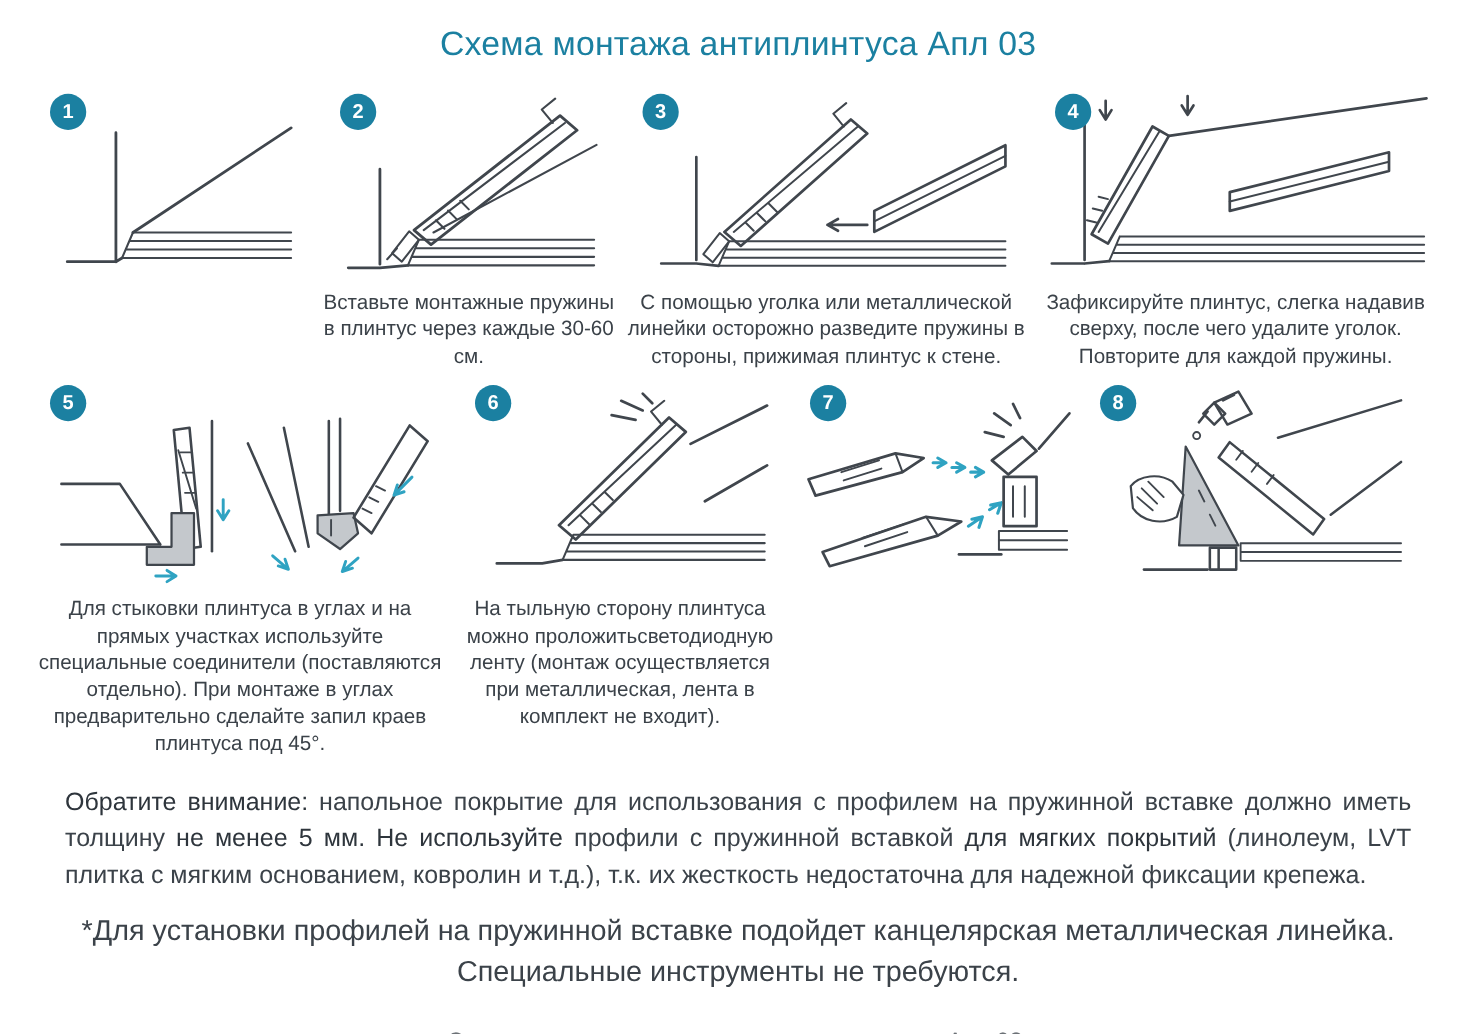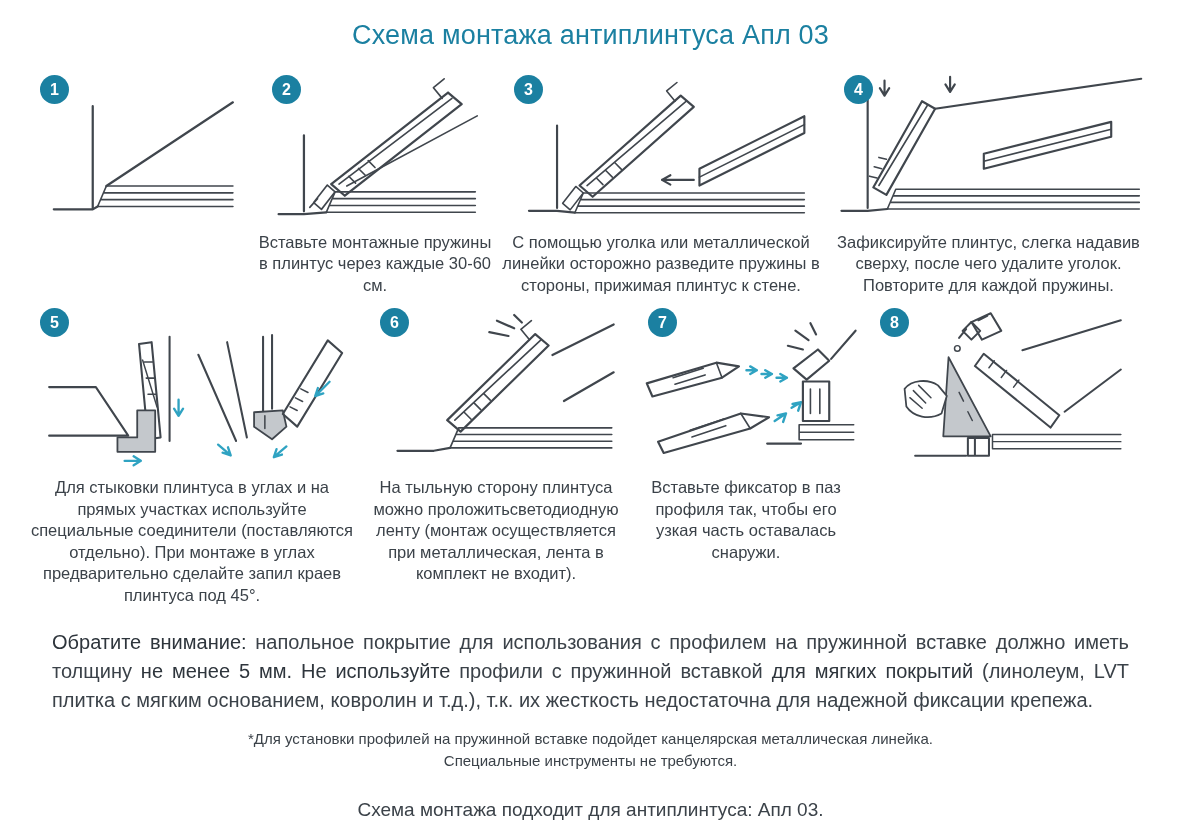--- a/index.html
+++ b/index.html
@@ -42,21 +42,21 @@
   .th{stroke-width:1.7}
   .ar{fill:none;stroke:var(--arrow);stroke-width:2.6;stroke-linecap:round;stroke-linejoin:round}
   .gf{fill:var(--gray);stroke:var(--line);stroke-width:2;stroke-linejoin:round}
   .wf{fill:#fff;stroke:var(--line);stroke-width:2;stroke-linejoin:round}
   .note{
     margin:22px 52px 0;
     font-size:20px;line-height:1.45;text-align:justify;color:var(--text);
   }
   .note .b{font-weight:400;color:#2e353c}
   .footnote{
-    margin-top:13px;text-align:center;font-size:15px;line-height:1.45;color:var(--text);
+    margin-top:13px;text-align:center;font-size:23px;line-height:1.45;color:var(--text);
   }
   .compat{
     margin-top:28px;text-align:center;font-size:19px;color:var(--text);
   }
 </style>
 </head>
 <body>
 
 <h1 class="title">Схема монтажа антиплинтуса Апл 03</h1>
 
@@ -184,21 +184,20 @@
         <path class="ar" d="M166 104 L176 98 M176 98 l-9 2 M176 98 l-3 9"></path>
         <path class="ln" d="M168 62 L194 42 L206 54 L182 74 Z"></path>
         <path class="ln" d="M178 76 H206 V118 H178 Z"></path>
         <path class="ln th" d="M186 84 V110 M196 84 V110"></path>
         <path class="ln th" d="M174 122 H232 M174 130 H232 M174 138 H232 M174 122 V138"></path>
         <path class="ln" d="M140 142 H176"></path>
         <path class="ln" d="M184 32 L170 22 M192 26 L186 14 M178 42 L162 38"></path>
         <path class="ln" d="M208 52 L234 22"></path>
       </svg>
     </div>
-    <div class="cap" style="max-width:205px">Вставьте фиксатор в паз профиля так, чтобы его узкая часть оставалась снаружи.</div>
   </div>
 
   <div class="cell" style="width:290px">
     <div class="num">8</div>
     <div class="art">
       <svg width="262" height="160" viewBox="0 0 265 182">
         <path class="ln" d="M92 16 L114 6 L126 26 L104 36 Z M100 14 L110 9"></path>
         <path class="ln" d="M92 16 L82 26 L92 36 L102 26 Z M86 24 L78 34"></path>
         <circle class="ln th" cx="76" cy="46" r="3.2"></circle>
         <path class="ln" d="M106 52 L192 122 L182 136 L96 66 Z"></path>

